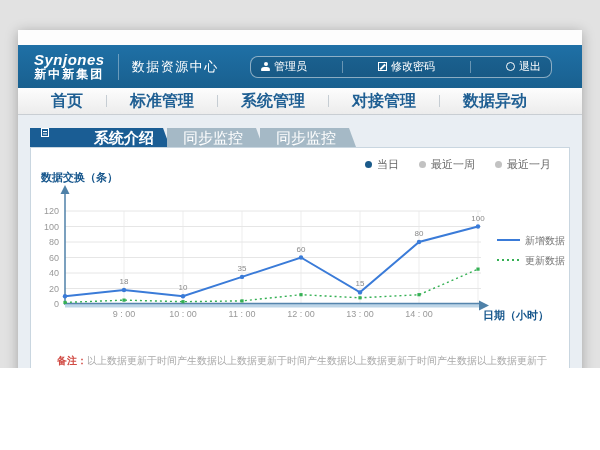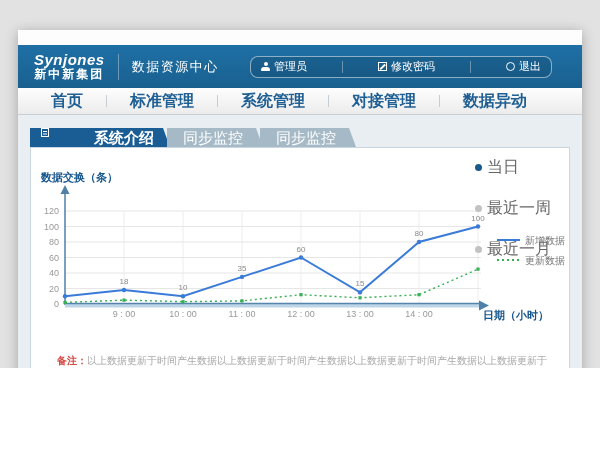--- a/index.html
+++ b/index.html
@@ -35,21 +35,21 @@
   
   .content { position:relative; height:317px; background:#e9eef3; }
   .tabs { position:absolute; left:12px; top:13px; display:flex; height:19px; }
   .tab { color:#fff; font-size:15px; line-height:19px; padding:0 16px 0 11px; display:flex; align-items:flex-start;
          background:#a5b9c6; clip-path:polygon(0 0, calc(100% - 7px) 0, 100% 100%, 0 100%); cursor:pointer;gap:40px; }
   .tab + .tab { margin-left:-3px; padding:0 20px 16px 16px; }
   .tab.active { background:#1a5d94; font-weight:bold; }
   .icon-doc { width:8px; height:9px; border:1px solid #fff; position:relative; display:inline-block; margin-right:5px; }
   .icon-doc::after { content:''; position:absolute; left:1px; top:2px; width:4px; height:1px; background:#fff; box-shadow:0 2.5px 0 #fff; }
   .panel { position:absolute; left:12px; right:12px; top:32px; height:252px; background:#fff; border:1px solid #c9d6e0; }
-  .range { position:absolute; right:18px; top:9px; display:flex; gap:20px; font-size:16px; color:#666; z-index:2;flex-direction:column; }
+  .range { position:absolute; right:18px; top:9px; display:flex; gap:20px; font-size:11px; color:#666; z-index:2; }
   .radio { display:flex; align-items:center; cursor:pointer; }
   .dot { width:7px; height:7px; border-radius:50%; background:#c2c2c2; display:inline-block; margin-right:5px; }
   .dot.on { background:#1a5a8a; }
   .y-title { position:absolute; left:10px; top:22px; font-size:11px; font-weight:bold; color:#16568c; }
   #chart { position:absolute; left:0; top:0; pointer-events:none; }
   .note { position:absolute; left:26px; right:20px; top:206px; font-size:10px; color:#a8a8a8; line-height:1.45; }
   .note .pfx { color:#d14b44; font-weight:bold; }
 </style>
 </head>
 <body>

